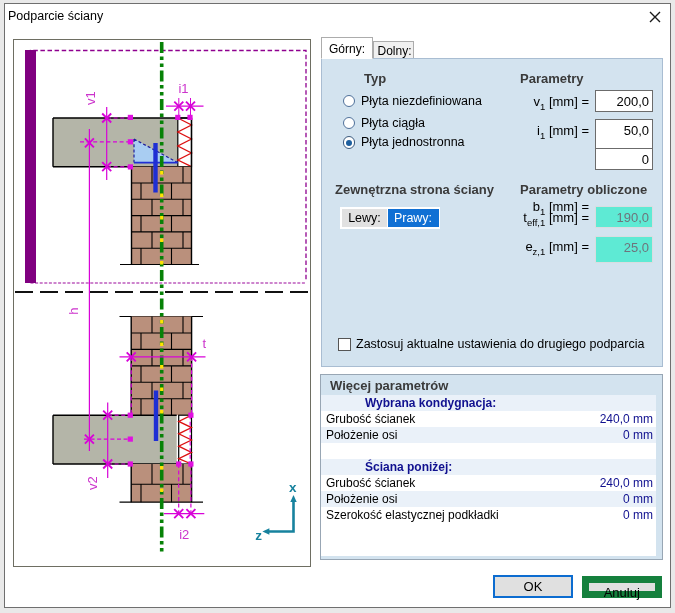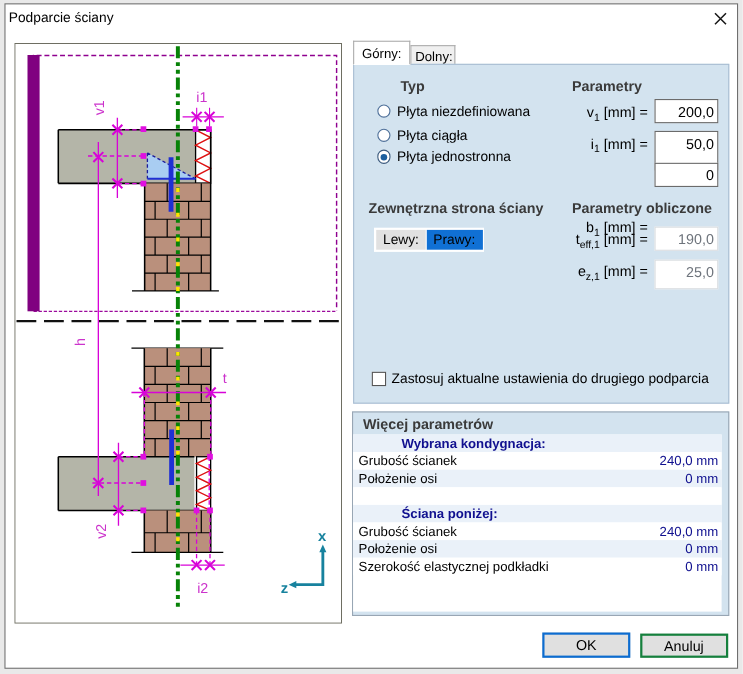--- a/index.html
+++ b/index.html
@@ -3,21 +3,21 @@
 <meta charset="utf-8">
 <style>
 * { margin:0; padding:0; box-sizing:border-box; }
 html,body { width:675px; height:613px; background:#e9e9e9; font-family:"Liberation Sans",sans-serif; overflow:hidden; }
 .abs { position:absolute; }
 .lbl { font-size:12.5px; color:#000; white-space:nowrap; }
 .bold { font-weight:bold; color:#3a3a3a; font-size:13px; white-space:nowrap; }
 .navy { color:#10108f;margin-left:39px; }
 sub { font-size:9.5px; }
 .box { background:#fff; border:1px solid #6b6b6b; font-size:13px; text-align:right; padding:3px 3px 0 0; }
-.boxd { background:#ffffff; border:1px solid #d9dde0; color:#6e747c; }
+.boxd { background:#5eead4; border:1px solid #d9dde0; color:#6e747c; }
 .row { position:absolute; left:321px; width:335px; height:16px; font-size:12px; padding:1.5px 3px 0 5px; }
 .rowv { position:absolute; right:3px; }
 svg text { font-family:"Liberation Sans",sans-serif; }
 </style>
 </head>
 <body>
 <div class="abs" style="left:4px;top:3px;width:667px;height:605px;background:#fff;border:1px solid #6f6f6f;"></div>
 <div class="abs lbl" style="left:8px;top:9px;">Podparcie ściany</div>
 <svg class="abs" style="left:649px;top:11px" width="12" height="12" viewBox="0 0 12 12">
  <path d="M1,1 L11,11 M11,1 L1,11" stroke="#1a1a1a" stroke-width="1.4" fill="none"></path>
@@ -122,21 +122,21 @@
 <div class="abs lbl" style="left:430px;top:94px;width:159px;text-align:right;font-size:13px;">v<sub>1</sub> [mm] =</div>
 <div class="abs box" style="left:594.5px;top:90px;width:58.5px;height:22px;">200,0</div>
 <div class="abs lbl" style="left:430px;top:123px;width:159px;text-align:right;font-size:13px;">i<sub>1</sub> [mm] =</div>
 <div class="abs box" style="left:594.5px;top:119px;width:58.5px;height:36px;">50,0</div>
 <div class="abs lbl" style="left:430px;top:152px;width:159px;text-align:right;font-size:13px;margin-top:47px;">b<sub>1</sub> [mm] =</div>
 <div class="abs box" style="left:594.5px;top:148px;width:58.5px;height:22px;">0</div>
 
 <div class="abs bold" style="left:335px;top:181.5px;">Zewnętrzna strona ściany</div>
 <div class="abs" style="left:340px;top:207px;width:100px;height:21.5px;background:#fff;"></div>
 <div class="abs" style="left:342px;top:209px;width:45px;height:17.5px;background:#e1e1e1;font-size:12.5px;text-align:center;padding-top:2px;">Lewy:</div>
-<div class="abs" style="left:387.5px;top:209px;width:51px;height:17.5px;background:#1070d4;color:#000000;font-size:12.5px;text-align:center;padding-top:2px;">Prawy:</div>
+<div class="abs" style="left:387.5px;top:209px;width:51px;height:17.5px;background:#1070d4;color:#ffffff;font-size:12.5px;text-align:center;padding-top:2px;">Prawy:</div>
 
 <div class="abs bold" style="left:520px;top:181.5px;">Parametry obliczone</div>
 <div class="abs lbl" style="left:430px;top:209.5px;width:159px;text-align:right;font-size:13px;">t<sub>eff,1</sub> [mm] =</div>
 <div class="abs box boxd" style="left:594.5px;top:206px;width:58.5px;height:22px;">190,0</div>
 <div class="abs lbl" style="left:430px;top:238.5px;width:159px;text-align:right;font-size:13px;">e<sub>z,1</sub> [mm] =</div>
 <div class="abs box boxd" style="left:594.5px;top:235.5px;width:58.5px;height:27px;">25,0</div>
 
 <div class="abs" style="left:338px;top:338px;width:13px;height:13px;background:#fff;border:1px solid #555;"></div>
 <div class="abs lbl" style="left:356px;top:336.5px;">Zastosuj aktualne ustawienia do drugiego podparcia</div>
 
@@ -146,13 +146,13 @@
 <div class="row" style="top:394.5px;background:#eaf1f9;"><b class="navy">Wybrana kondygnacja:</b></div>
 <div class="row" style="top:410.5px;background:#fff;">Grubość ścianek<span class="rowv navy">240,0 mm</span></div>
 <div class="row" style="top:426.5px;background:#eaf1f9;">Położenie osi<span class="rowv navy">0 mm</span></div>
 <div class="row" style="top:442.5px;background:#fff;"></div>
 <div class="row" style="top:458.5px;background:#eaf1f9;"><b class="navy">Ściana poniżej:</b></div>
 <div class="row" style="top:474.5px;background:#fff;">Grubość ścianek<span class="rowv navy">240,0 mm</span></div>
 <div class="row" style="top:490.5px;background:#eaf1f9;">Położenie osi<span class="rowv navy">0 mm</span></div>
 <div class="row" style="top:506.5px;background:#fff;">Szerokość elastycznej podkładki<span class="rowv navy">0 mm</span></div>
 
 <div class="abs" style="left:493px;top:575px;width:80px;height:22.5px;background:#e0e0e0;border:2px solid #0c6cd0;font-size:13px;text-align:center;padding-top:1.5px;">OK</div>
-<div class="abs" style="left:581.5px;top:576px;width:80.5px;height:21.5px;background:#e0e0e0;border:2px solid #15803d;font-size:13px;text-align:center;padding-top:2px;">Anuluj</div>
+<div class="abs" style="left:581.5px;top:576px;width:80.5px;height:21.5px;background:#e0e0e0;border:7px solid #15803d;font-size:13px;text-align:center;padding-top:2px;">Anuluj</div>
 
 </body></html>

